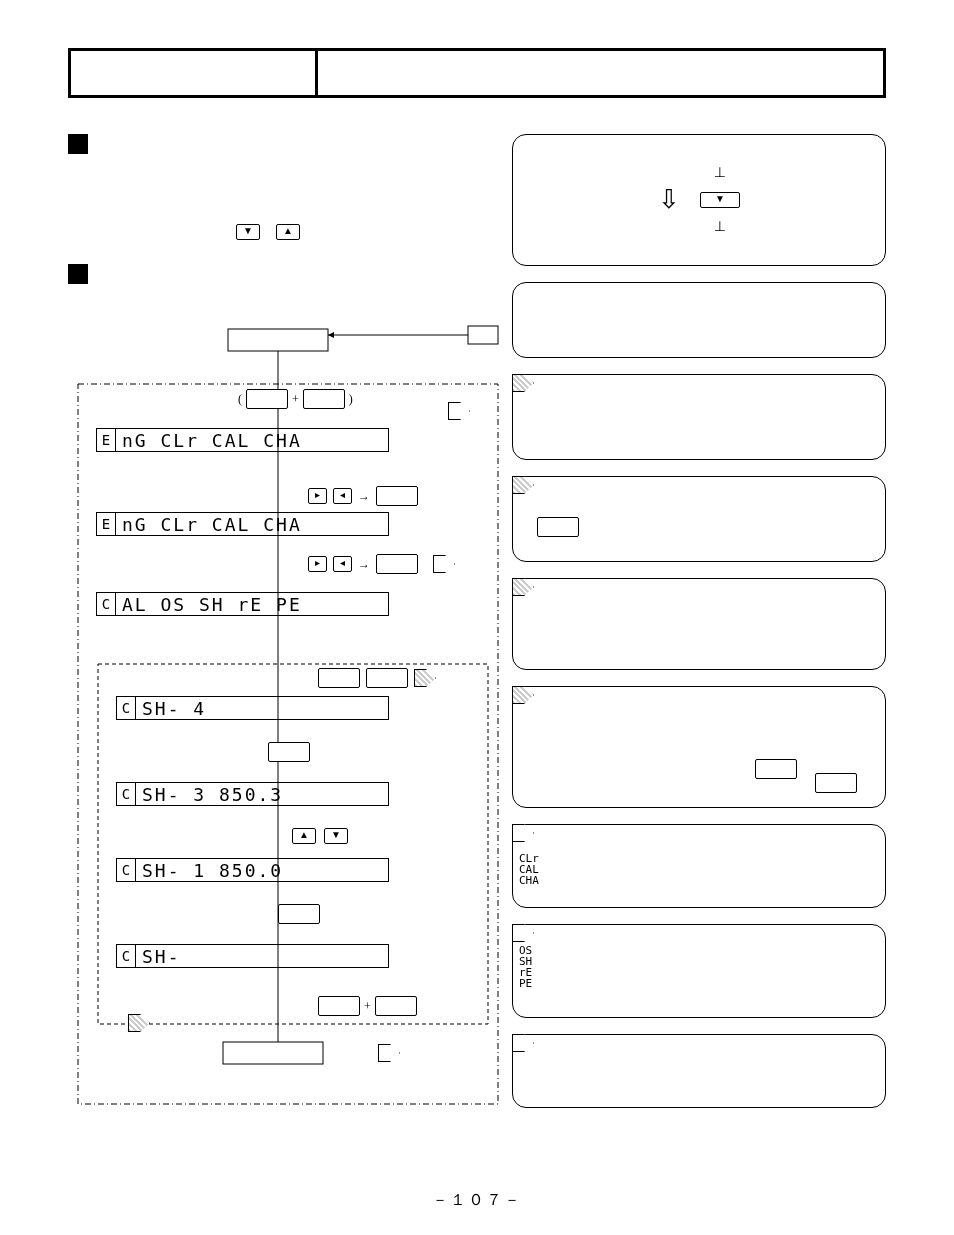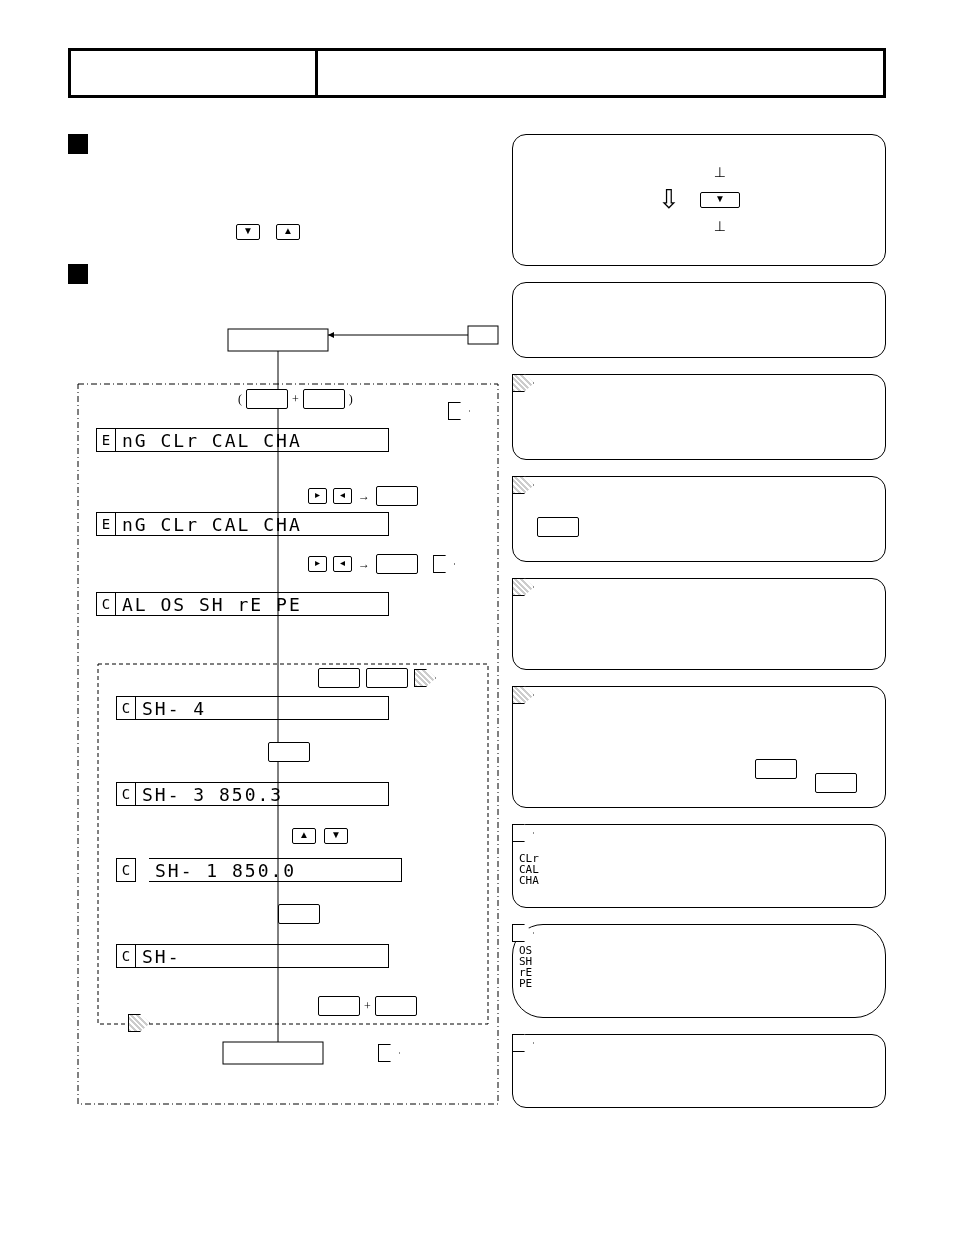--- a/index.html
+++ b/index.html
@@ -122,21 +122,21 @@
         <div class="first">C</div>
         <div class="rest" style="min-width:240px;">SH-  3 850.3</div>
       </div>
       <div style="position:absolute;left:224px;top:694px;display:flex;gap:8px;">
         <span class="keybox"><span class="tri">▲</span></span>
         <span class="keybox"><span class="tri">▼</span></span>
       </div>
 
       <div class="lcd" style="left:48px;top:724px;">
         <div class="first">C</div>
-        <div class="rest" style="min-width:240px;margin-left:13px;">SH-  1 850.0</div>
+        <div class="rest" style="min-width:240px;">SH-  1 850.0</div>
       </div>
       <div style="position:absolute;left:210px;top:770px;"><span class="keybox big"></span></div>
 
       <div class="lcd" style="left:48px;top:810px;">
         <div class="first">C</div>
         <div class="rest" style="min-width:240px;">SH-</div>
       </div>
 
       <div style="position:absolute;left:250px;top:862px;display:flex;align-items:center;gap:4px;font-size:12px;">
         <span class="keybox big"></span>
@@ -175,28 +175,29 @@
         </div>
       </div>
       <div class="rbox" style="height:62px;">
         <span class="tag" style="position:absolute;left:-1px;top:-1px;"></span>
         <div class="seg" style="position:absolute;left:6px;top:28px;">
           <div>CLr</div>
           <div>CAL</div>
           <div>CHA</div>
         </div>
       </div>
-      <div class="rbox" style="height:72px;border-radius:31px;">
+      <div class="rbox" style="height:72px;">
         <span class="tag" style="position:absolute;left:-1px;top:-1px;"></span>
         <div class="seg" style="position:absolute;left:6px;top:20px;">
           <div>OS</div>
           <div>SH</div>
           <div>rE</div>
           <div>PE</div>
         </div>
       </div>
       <div class="rbox" style="height:52px;">
         <span class="tag" style="position:absolute;left:-1px;top:-1px;"></span>
       </div>
     </div>
   </div>
 
+  <div class="pgno">－１０７－</div>
 </div>
 
 </body></html>

